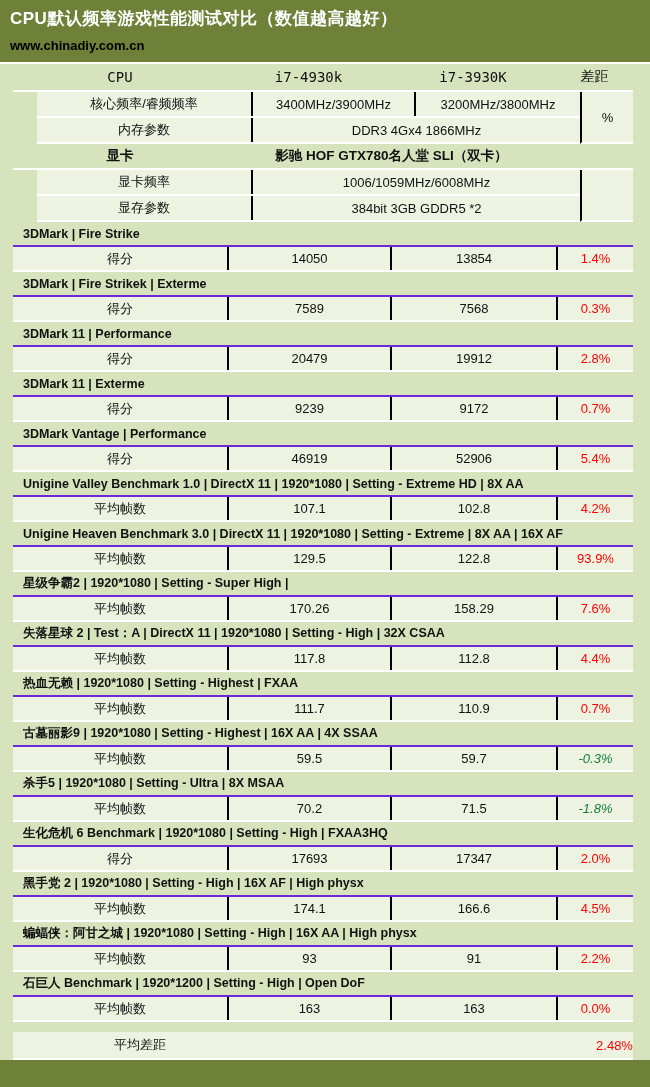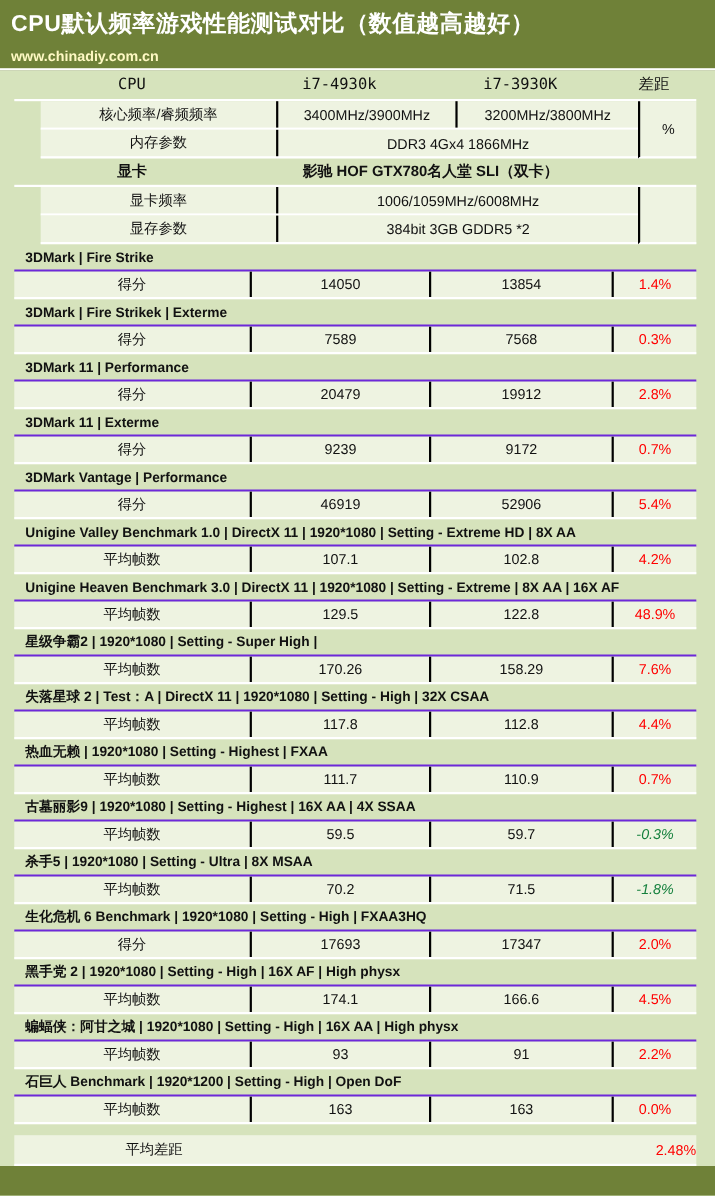--- a/index.html
+++ b/index.html
@@ -13,27 +13,27 @@
     overflow: hidden;
   }
   .topbar {
     background: #6f8138;
     height: 64px;
     padding: 7px 0 0 10px;
     border-bottom: 2px solid #ffffff;
   }
   .page-title {
     color: #ffffff;
-    font-size: 21px;
+    font-size: 17px;
     font-weight: bold;
     letter-spacing: 0.5px;
     white-space: nowrap;
   }
   .site-url {
-    color: #fef9c3;
+    color: #000000;
     font-size: 13px;
     font-weight: bold;
     margin-top: 8px;
   }
   .tbl { margin-left: 13px; width: 620px; }
   
   .c0 { width: 214px; }
   .c1 { width: 163px; }
   .c2 { width: 166px; }
   .c3 { width: 77px; }
@@ -233,21 +233,21 @@
       <div class="cell c3 bl diff">4.2%</div>
     </div>
   </div>
 
   <div class="bench-section">
     <div class="band">Unigine Heaven Benchmark 3.0 | DirectX 11 | 1920*1080 | Setting - Extreme | 8X AA | 16X AF</div>
     <div class="wrow r25">
       <div class="cell c0">平均帧数</div>
       <div class="cell c1 bl">129.5</div>
       <div class="cell c2 bl">122.8</div>
-      <div class="cell c3 bl diff">48.9%</div>
+      <div class="cell c3 bl diff">93.9%</div>
     </div>
   </div>
 
   <div class="bench-section">
     <div class="band">星级争霸2 | 1920*1080 | Setting - Super High |</div>
     <div class="wrow r25">
       <div class="cell c0">平均帧数</div>
       <div class="cell c1 bl">170.26</div>
       <div class="cell c2 bl">158.29</div>
       <div class="cell c3 bl diff">7.6%</div>

